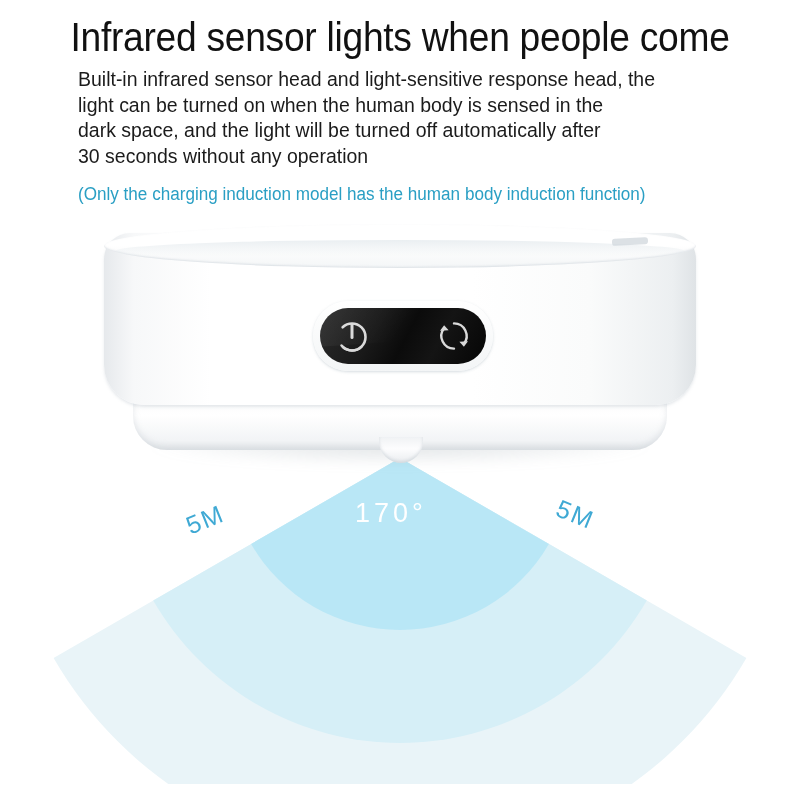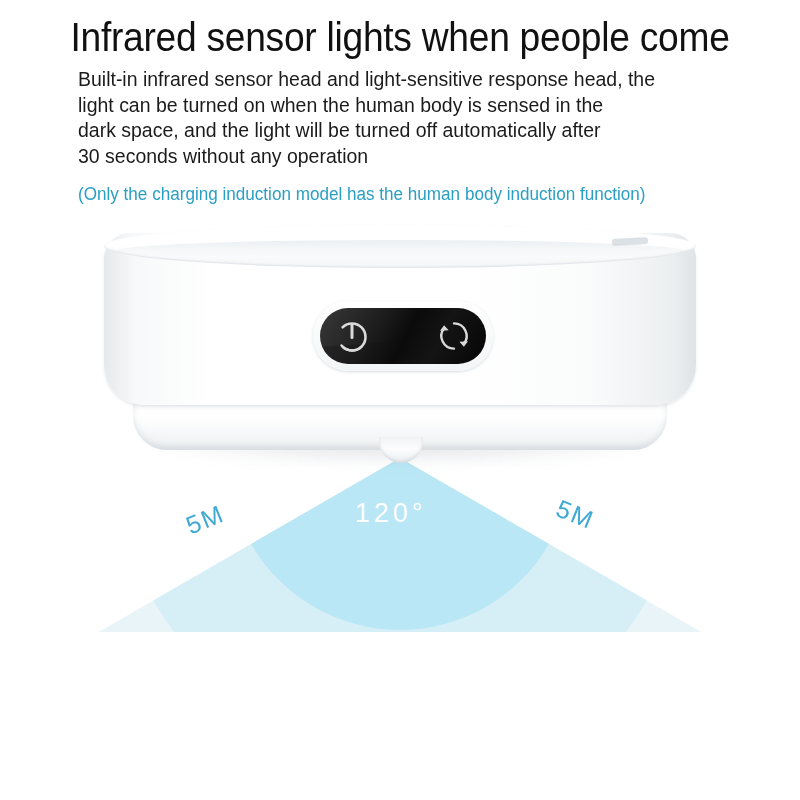--- a/index.html
+++ b/index.html
@@ -12,21 +12,21 @@
     width: 800px;
     height: 800px;
     overflow: hidden;
     font-family: "Liberation Sans", sans-serif;
     -webkit-font-smoothing: antialiased;
   }
 
   #page {
     position: relative;
     width: 800px;
-    height: 632px;
+    height: 784px;
     background: #ffffff;
     overflow: hidden;
   }
 
   
   .text-block {
     position: absolute;
     left: 0;
     top: 0;
     width: 800px;
@@ -317,21 +317,21 @@
 
       <path d="M 400 458 L 153.2 600.5 A 285 285 0 0 0 646.8 600.5 Z" fill="#d6eff7"></path>
 
       <path d="M 400 458 L 251.1 544 A 172 172 0 0 0 548.9 544 Z" fill="#b9e7f6"></path>
     </svg>
 
     <div class="range-label range-left">5M</div>
 
     <div class="range-label range-right">5M</div>
 
-    <div class="angle-label">120°</div>
+    <div class="angle-label">170°</div>
   </div>
 
   <div class="product">
 
     <div class="device-shadow"></div>
 
     <div class="device-base"></div>
 
     <div class="sensor-dome"></div>
 

